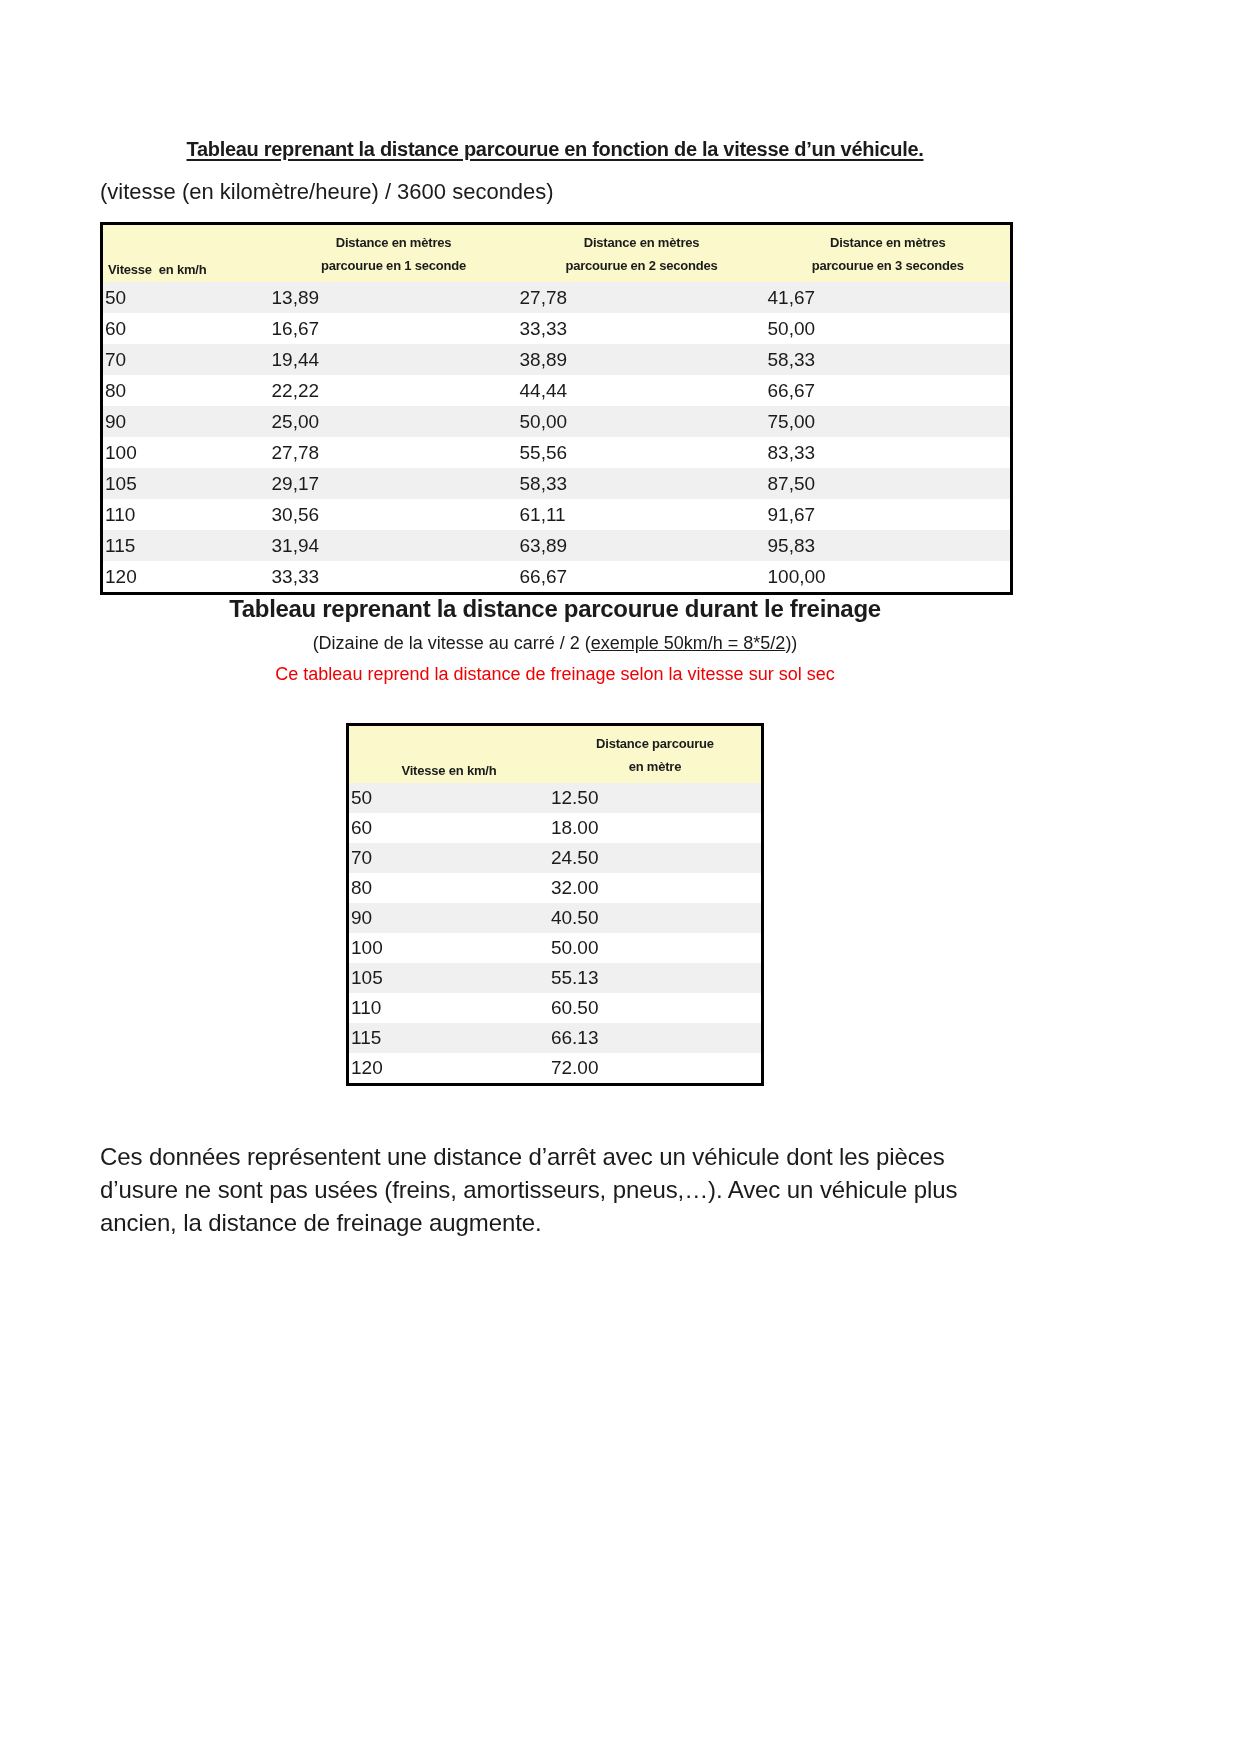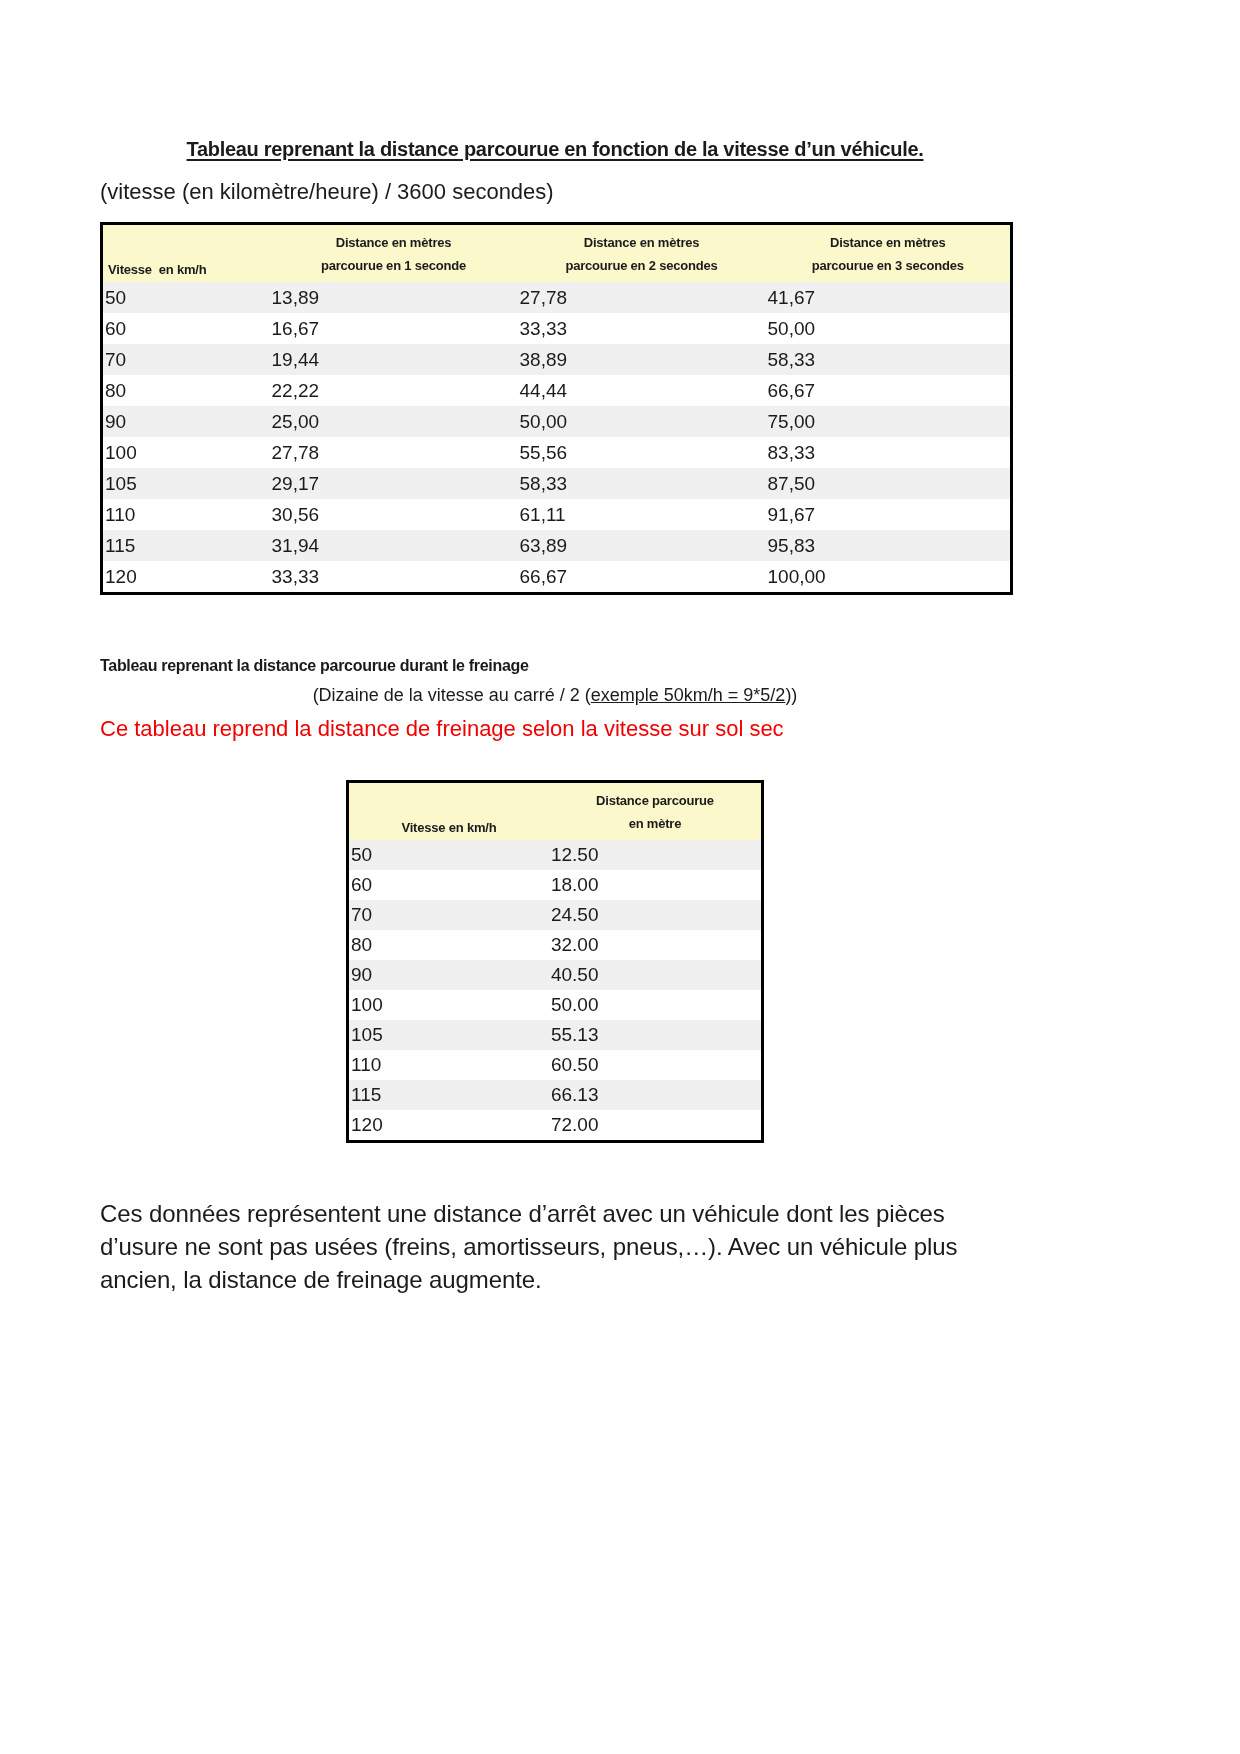--- a/index.html
+++ b/index.html
@@ -30,26 +30,25 @@
   th .hline { display: block; line-height: 23px; }
   th.speed-h { text-align: left; padding-left: 5px; white-space: pre; }
   .t1 thead th { height: 52px; }
   .t2 thead th { height: 52px; }
 
   tbody td { height: 31px; text-align: left; font-size: 19px; padding: 0 2px; }
   .t2 tbody td { height: 30px; }
   tr.stripe td { background: #F0F0F0; }
 
   .title2 {
-    font-size: 16px; font-weight: bold; letter-spacing: -0.3px;
-    margin-top: 62px;
+    text-align: center; font-size: 24px; font-weight: bold; letter-spacing: -0.3px;
   }
   .formula { text-align: center; font-size: 18px; margin-top: 10px; }
   .formula .u { text-decoration: underline; }
-  .rednote { text-align: left; font-size: 22px; margin-top: 10px; color: #F00000; }
+  .rednote { text-align: center; font-size: 18px; margin-top: 10px; color: #F00000; }
 
   .footer-par {
     margin-top: 54px; width: 905px; font-size: 24px; line-height: 33px;
     text-align: left; letter-spacing: -0.1px;
   }
 </style>
 </head>
 <body>
 
 <div class="page">
@@ -140,21 +139,21 @@
         <tr>
           <td>120</td>
           <td>33,33</td>
           <td>66,67</td>
           <td>100,00</td>
         </tr>
       </tbody>
     </table>
 
     <div class="title2">Tableau reprenant la distance parcourue durant le freinage</div>
-    <div class="formula"><span>(Dizaine de la vitesse au carré / 2 (</span><span class="u">exemple 50km/h = 9*5/2</span><span>))</span></div>
+    <div class="formula"><span>(Dizaine de la vitesse au carré / 2 (</span><span class="u">exemple 50km/h = 8*5/2</span><span>))</span></div>
     <div class="rednote">Ce tableau reprend la distance de freinage selon la vitesse sur sol sec</div>
 
     <table class="t2">
       <colgroup>
         <col style="width:200px">
           <col style="width:212px">
       </colgroup>
       <thead>
         <tr>
           <th>Vitesse en km/h</th>

